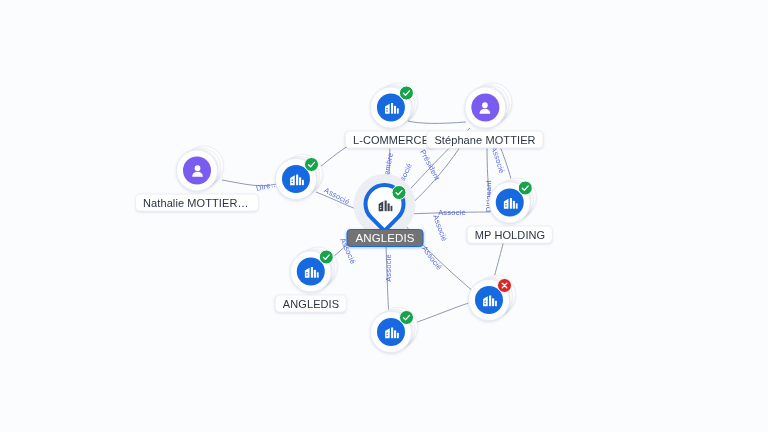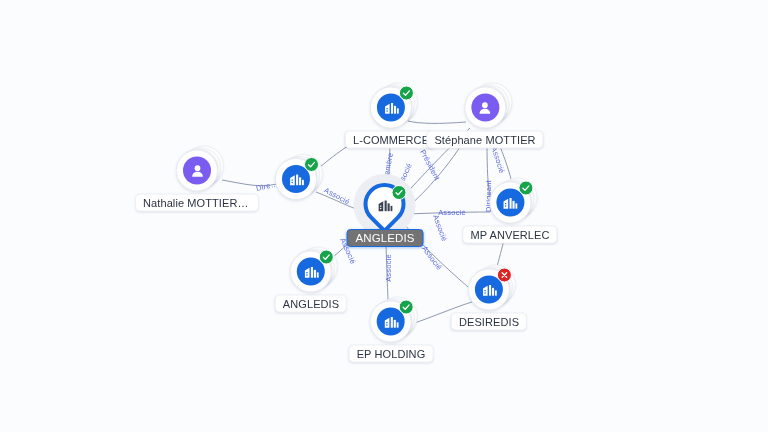--- a/index.html
+++ b/index.html
@@ -356,21 +356,21 @@
                 <rect x="19.8" y="12.5" width="2.6" height="7.5" fill="#ffffff"></rect>
               </svg>
             </div>
           </div>
           <div class="badge ok">
             <svg width="9" height="9" viewBox="0 0 24 24" aria-hidden="true">
               <path d="M4 12.5 L9.5 18 L20 6.5" stroke="#ffffff" stroke-width="3.4" fill="none" stroke-linecap="round" stroke-linejoin="round"></path>
             </svg>
           </div>
         </div>
-        <div class="label">MP ANVERLEC</div>
+        <div class="label">MP HOLDING</div>
       </div>
       <div class="node" style="left: 311px; top: 281px; z-index: 10;">
         <div class="stack">
           <div class="sheet s3"></div>
           <div class="sheet s2"></div>
           <div class="sheet s1"></div>
           <div class="disc">
             <div class="inner-circle company">
               <svg width="17" height="17" viewBox="0 0 24 24" aria-hidden="true">
                 <path d="M3 20 L3 10 L9.5 6 L9.5 20 Z" fill="#ffffff"></path>
@@ -406,21 +406,20 @@
                 <rect x="19.8" y="12.5" width="2.6" height="7.5" fill="#ffffff"></rect>
               </svg>
             </div>
           </div>
           <div class="badge ok">
             <svg width="9" height="9" viewBox="0 0 24 24" aria-hidden="true">
               <path d="M4 12.5 L9.5 18 L20 6.5" stroke="#ffffff" stroke-width="3.4" fill="none" stroke-linecap="round" stroke-linejoin="round"></path>
             </svg>
           </div>
         </div>
-        <div class="label">EP HOLDING</div>
       </div>
       <div class="node" style="left: 489px; top: 299px; z-index: 10;">
         <div class="stack">
           <div class="sheet s3"></div>
           <div class="sheet s2"></div>
           <div class="sheet s1"></div>
           <div class="disc">
             <div class="inner-circle company">
               <svg width="17" height="17" viewBox="0 0 24 24" aria-hidden="true">
                 <path d="M3 20 L3 10 L9.5 6 L9.5 20 Z" fill="#ffffff"></path>
@@ -431,17 +430,16 @@
                 <rect x="19.8" y="12.5" width="2.6" height="7.5" fill="#ffffff"></rect>
               </svg>
             </div>
           </div>
           <div class="badge err">
             <svg width="9" height="9" viewBox="0 0 24 24" aria-hidden="true">
               <path d="M6 6 L18 18 M18 6 L6 18" stroke="#ffffff" stroke-width="3.4" stroke-linecap="round"></path>
             </svg>
           </div>
         </div>
-        <div class="label">DESIREDIS</div>
       </div>
     </div>
 
 </div>
 
 </body></html>

